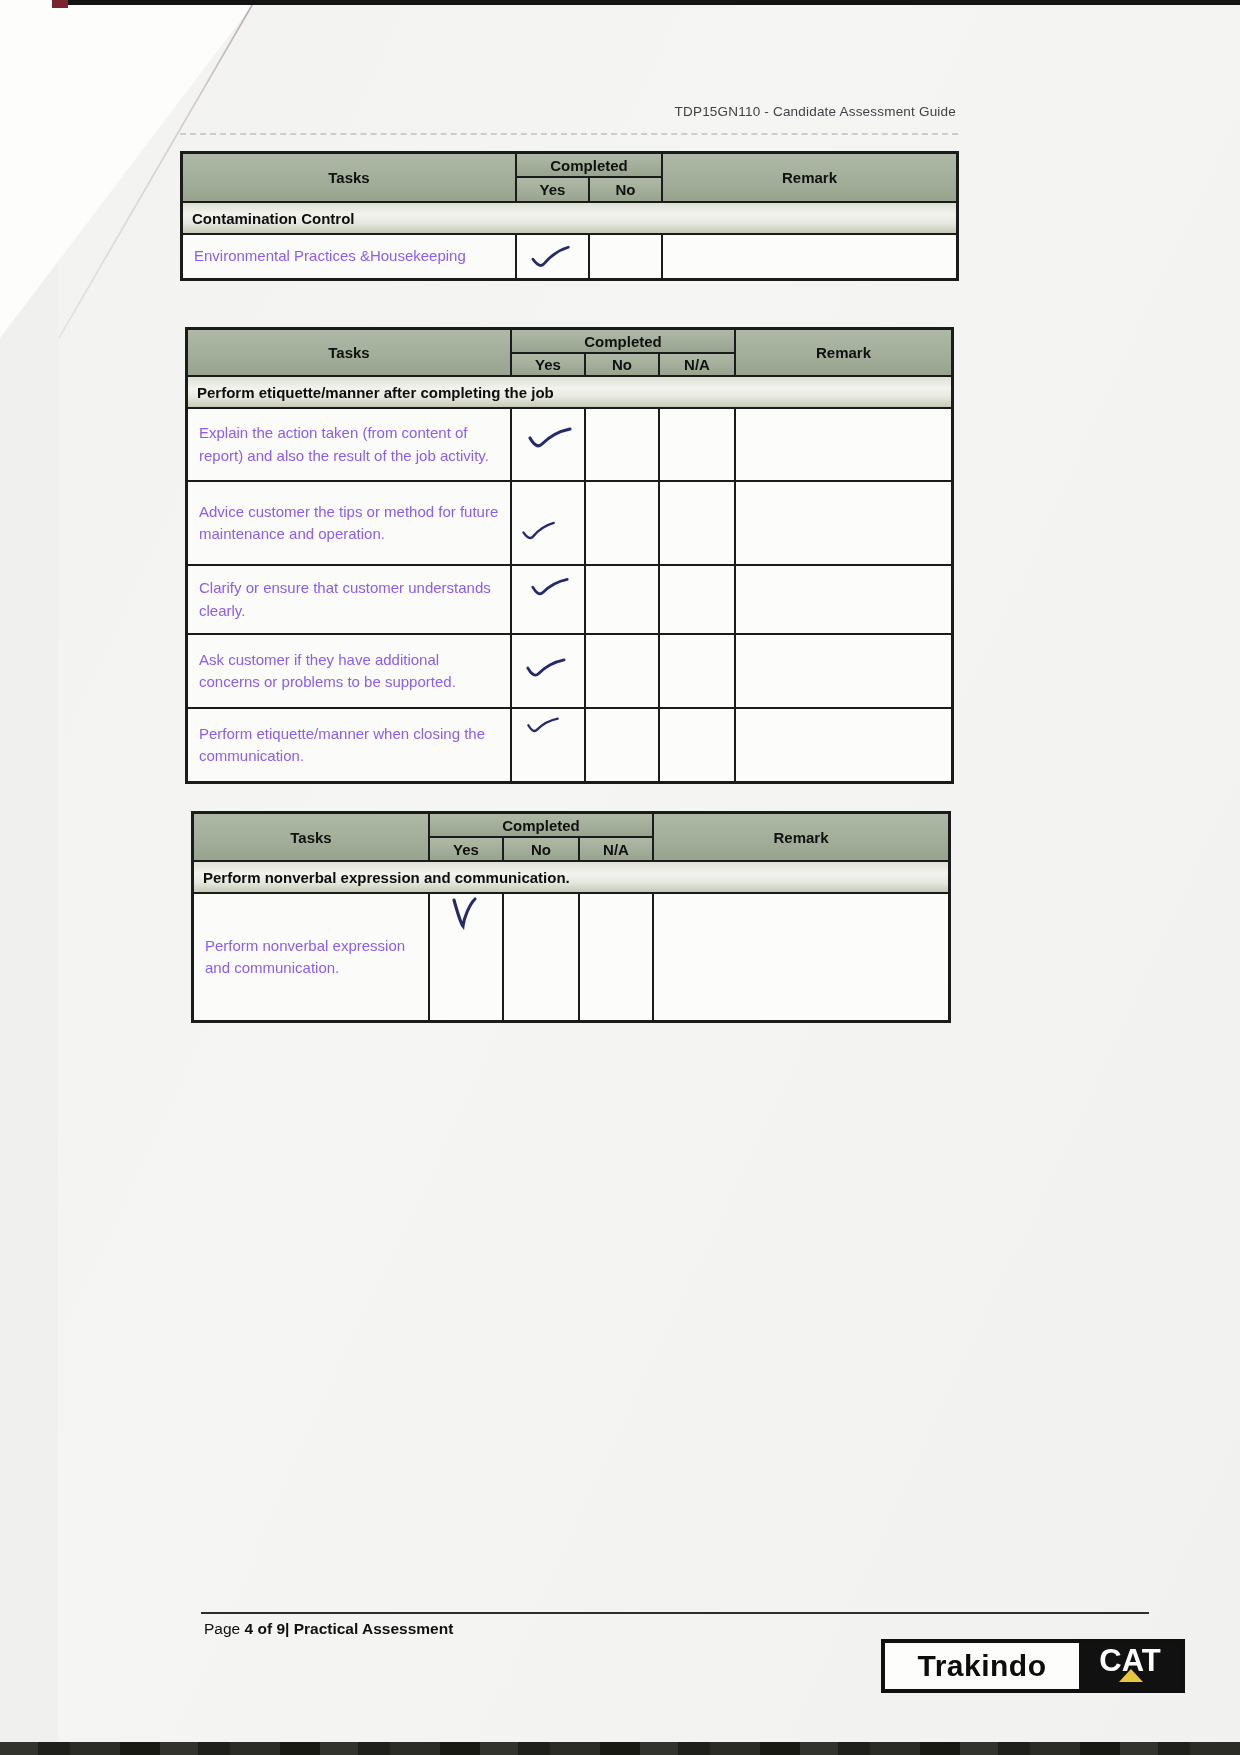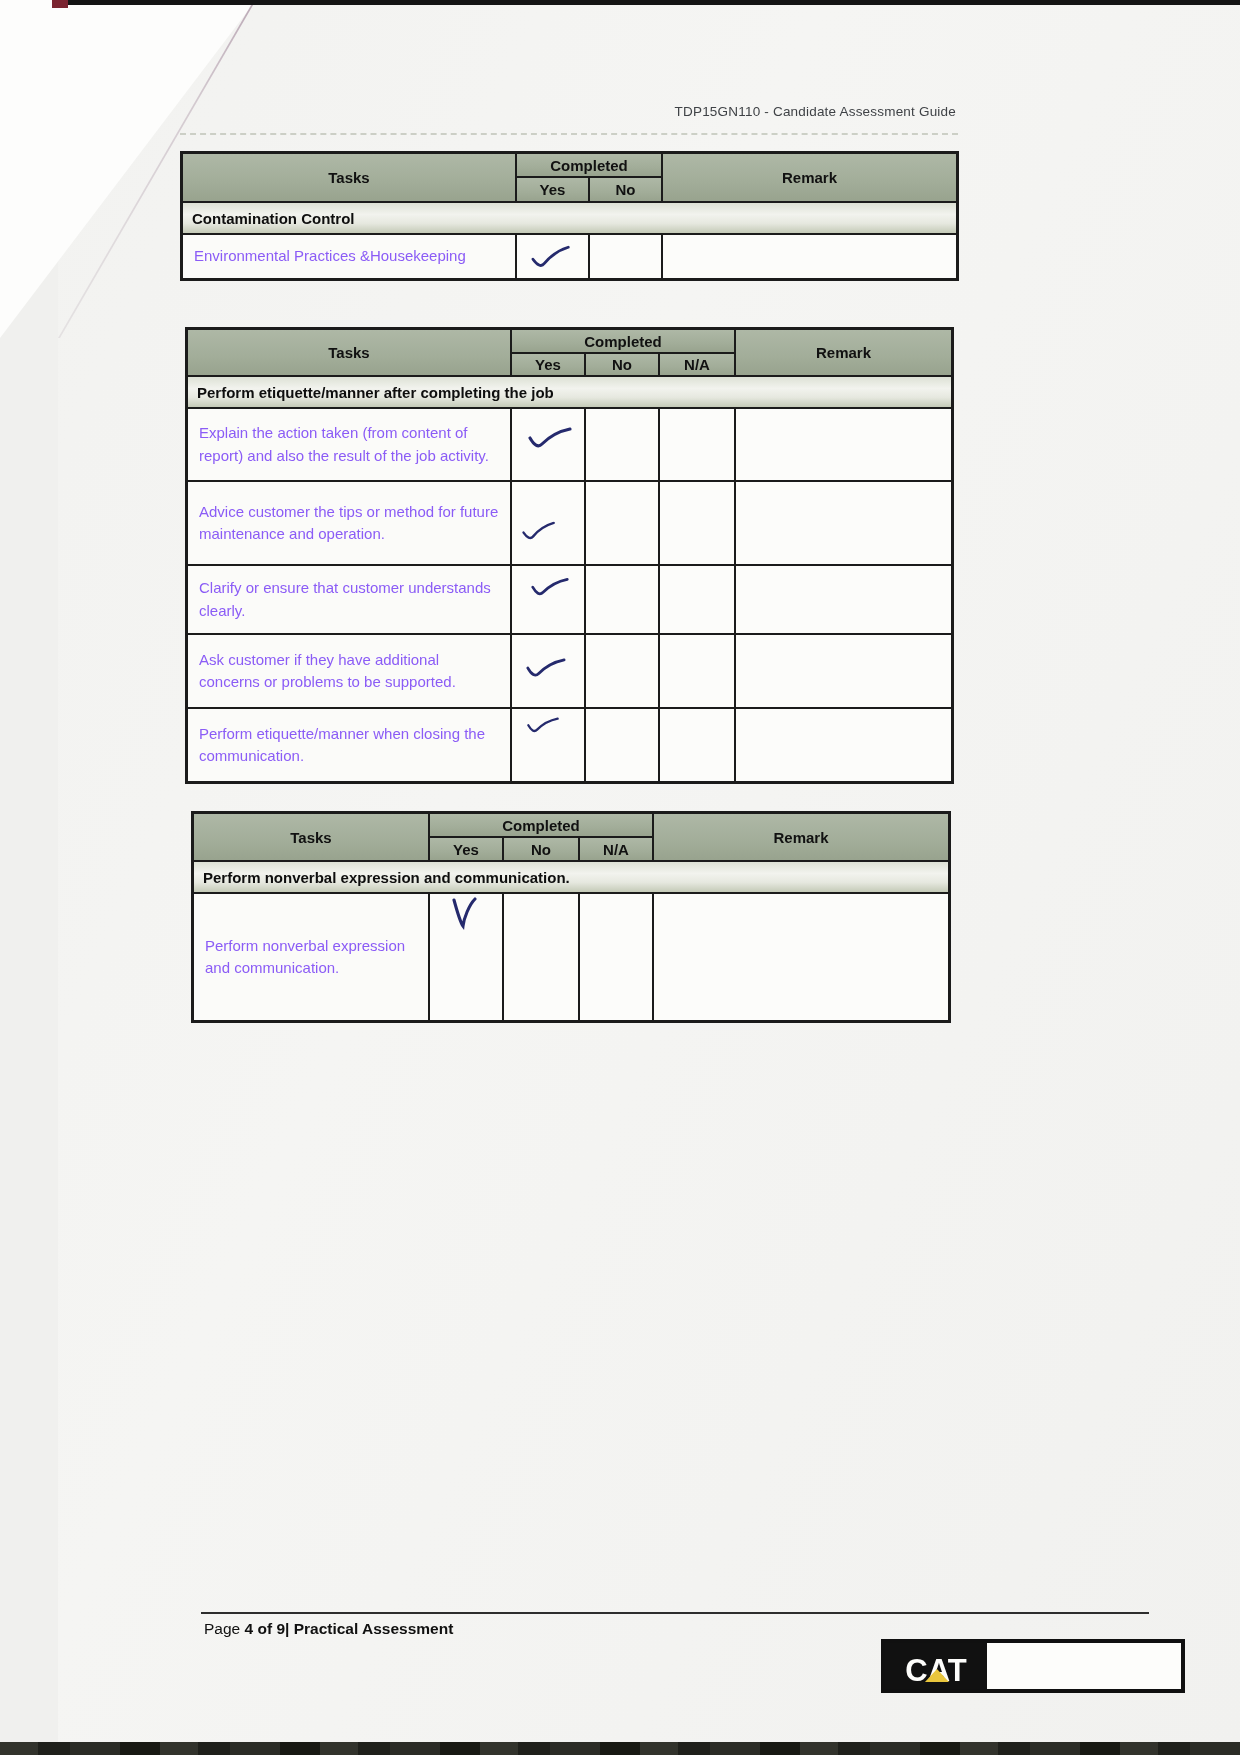--- a/index.html
+++ b/index.html
@@ -75,21 +75,21 @@
   .footer-text{position:absolute;left:204px;top:1620px;font-size:15.5px;color:#101010;}
   .footer-text .b{font-weight:bold;}
   
   .logo{
     position:absolute;left:881px;top:1639px;width:304px;height:54px;
     border:4px solid #101010;background:#fdfdfb;display:flex;box-sizing:border-box;
   }
   .logo-left{flex:1;display:flex;align-items:center;justify-content:center;}
   .logo-left span{font-weight:bold;font-size:30px;color:#0d0d0d;letter-spacing:.5px;}
   .logo-right{
-    position:relative;width:102px;background:#111;display:flex;align-items:flex-end;justify-content:center;
+    position:relative;width:102px;background:#111;display:flex;align-items:flex-start;justify-content:center;
   }
   .logo-right .cat-word{
     position:relative;z-index:2;font-weight:bold;font-size:31px;color:#fdfdfb;
     font-family:"Liberation Sans","DejaVu Sans",sans-serif;letter-spacing:0px;
   }
   .cat-tri{
     position:absolute;z-index:3;left:50%;bottom:7px;transform:translateX(-46%);
     width:0;height:0;border-left:12px solid transparent;border-right:12px solid transparent;
     border-bottom:13px solid #e9c63d;
   }
@@ -270,20 +270,23 @@
     </table>
 
   <div class="footer-rule"></div>
   <div class="footer-text">
     <span>Page</span>
     <span class="b">4 of 9|</span>
     <span class="b">Practical Assessment</span>
   </div>
 
   <div class="logo">
+    <div class="logo-left">
+      <span>Trakindo</span>
+    </div>
     <div class="logo-right">
       <span class="cat-word">CAT</span>
       <div class="cat-tri"></div>
     </div>
   </div>
 
   <div class="scan-bottom-strip"></div>
 </div>
 
 </body></html>

